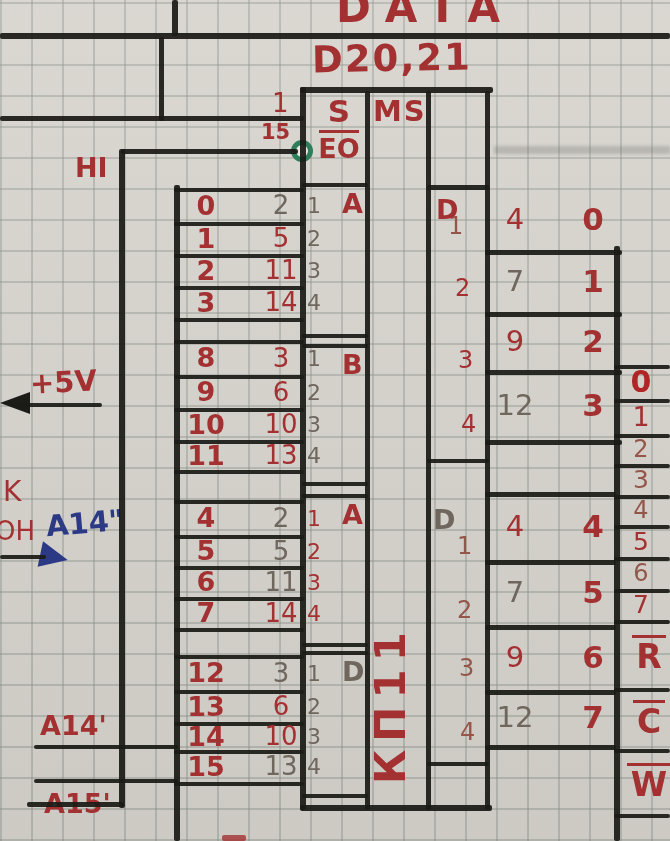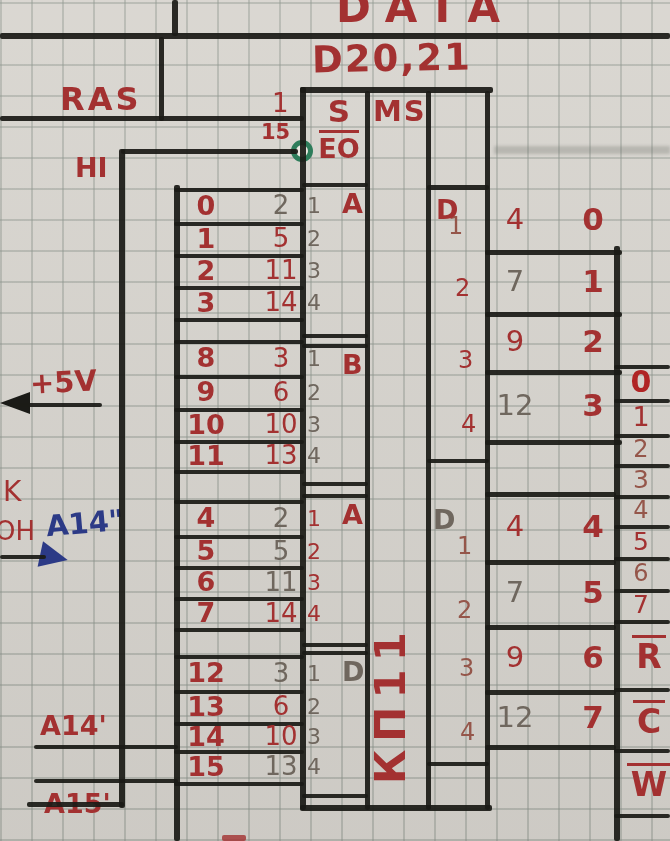--- a/index.html
+++ b/index.html
@@ -53,21 +53,20 @@
   #strayMark{position:absolute;left:222px;top:835px;width:24px;height:6px;background:#a33131;opacity:.8;border-radius:2px;}
   .ovl{border-top:3px solid #a33131;padding:2px 4px 0 4px;}
 </style>
 </head>
 <body>
 
 <div id="stage">
 
   <div class="txt ink" id="busTitle">DATA</div>
   <div class="txt ink" id="chipRef">D20,21</div>
-  <div class="txt ink" id="ras">RAS</div>
   <div class="txt ink" id="pin1">1</div>
   <div class="txt ink" id="pin15">15</div>
   <div class="txt ink" id="hi">HI</div>
 
   <div class="txt" id="selBlock">
     <span id="selS">S</span>
     <span id="selEO">EO</span>
   </div>
   <div class="txt ink" id="ms">MS</div>
 

